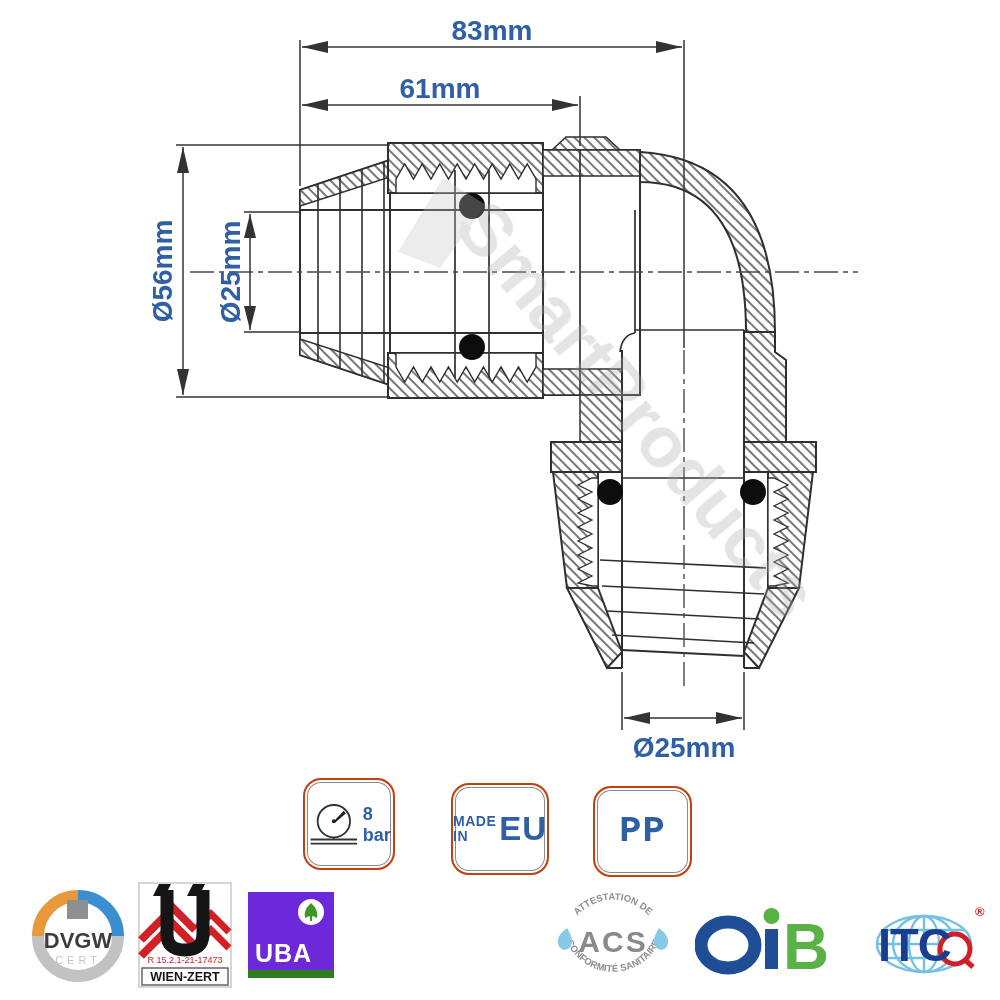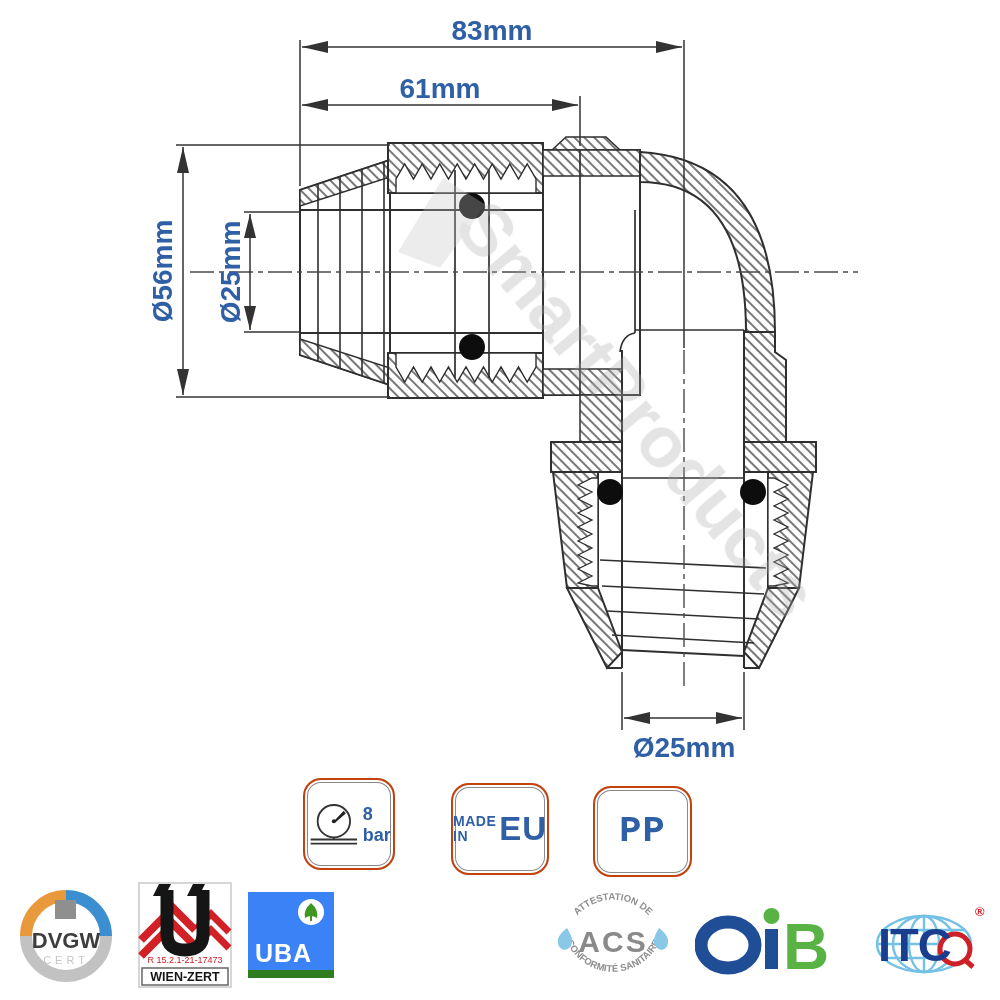--- a/index.html
+++ b/index.html
@@ -6,21 +6,21 @@
   #stage{position:relative;width:1000px;height:1000px;background:#ffffff;overflow:hidden;
          font-family:"Liberation Sans",sans-serif;}
   #drawing{position:absolute;left:0;top:0;}
   .dimtxt{fill:#2f5fa5;font-weight:bold;font-size:28px;font-family:"Liberation Sans",sans-serif;}
   .badge{position:absolute;background:#fff;border:2px solid #c2410c;border-radius:18px;
          box-shadow:inset 0 0 0 2px #fff, inset 0 0 0 3px #8a8a8a;
          display:flex;flex-direction:row;align-items:center;justify-content:center;}
   .badge .small{color:#2f5fa5;font-weight:bold;font-size:14px;letter-spacing:.5px;line-height:1.1;}
   .badge .big{color:#2f5fa5;font-weight:bold;font-size:33px;letter-spacing:1px;line-height:1.05;text-align:right;}
   .logo{position:absolute;}
-  .uba-box{position:absolute;background:#3b82f6;}
+  .uba-box{position:absolute;background:#6d28d9;}
   .uba-strip{position:absolute;left:0;bottom:0;width:100%;height:8px;background:#2e7d1e;}
   .uba-label{position:absolute;left:7px;bottom:10px;color:#fff;font-weight:bold;
              font-size:25px;letter-spacing:1px;font-family:"Liberation Sans",sans-serif;}
 </style>
 </head>
 <body>
 
 <div id="stage">
 
 <svg id="drawing" width="1000" height="1000" viewBox="0 0 1000 1000">
@@ -163,21 +163,21 @@
 
 <div class="badge" style="left:451px;top:783px;width:94px;height:88px;">
   <div class="small">MADE IN</div>
   <div class="big">EU</div>
 </div>
 
 <div class="badge" style="left:593px;top:786px;width:95px;height:87px;">
   <div class="big" style="font-size:37px;font-family:Liberation Mono, monospace;">PP</div>
 </div>
 
-<div class="logo" style="left:16px;top:886px;width:100px;height:100px;">
+<div class="logo" style="left:28px;top:886px;width:100px;height:100px;">
   <svg width="100" height="100" viewBox="0 0 100 100">
     <g fill="none" stroke-width="12">
       <path d="M10,50 A40,40 0 0 1 50,10" stroke="#e8993c"></path>
       <path d="M50,10 A40,40 0 0 1 90,50" stroke="#3b8fd0"></path>
       <path d="M90,50 A40,40 0 0 1 10,50" stroke="#c2c2c2"></path>
     </g>
     <rect x="39" y="14" width="21" height="19" fill="#8f8f8f"></rect>
     <text x="50" y="62" text-anchor="middle" font-size="22" font-weight="bold" fill="#3d3d3d" font-family="Liberation Sans,sans-serif">DVGW</text>
     <text x="50" y="78" text-anchor="middle" font-size="11" letter-spacing="4" fill="#c6c6c6" font-family="Liberation Sans,sans-serif">CERT</text>
   </svg>

